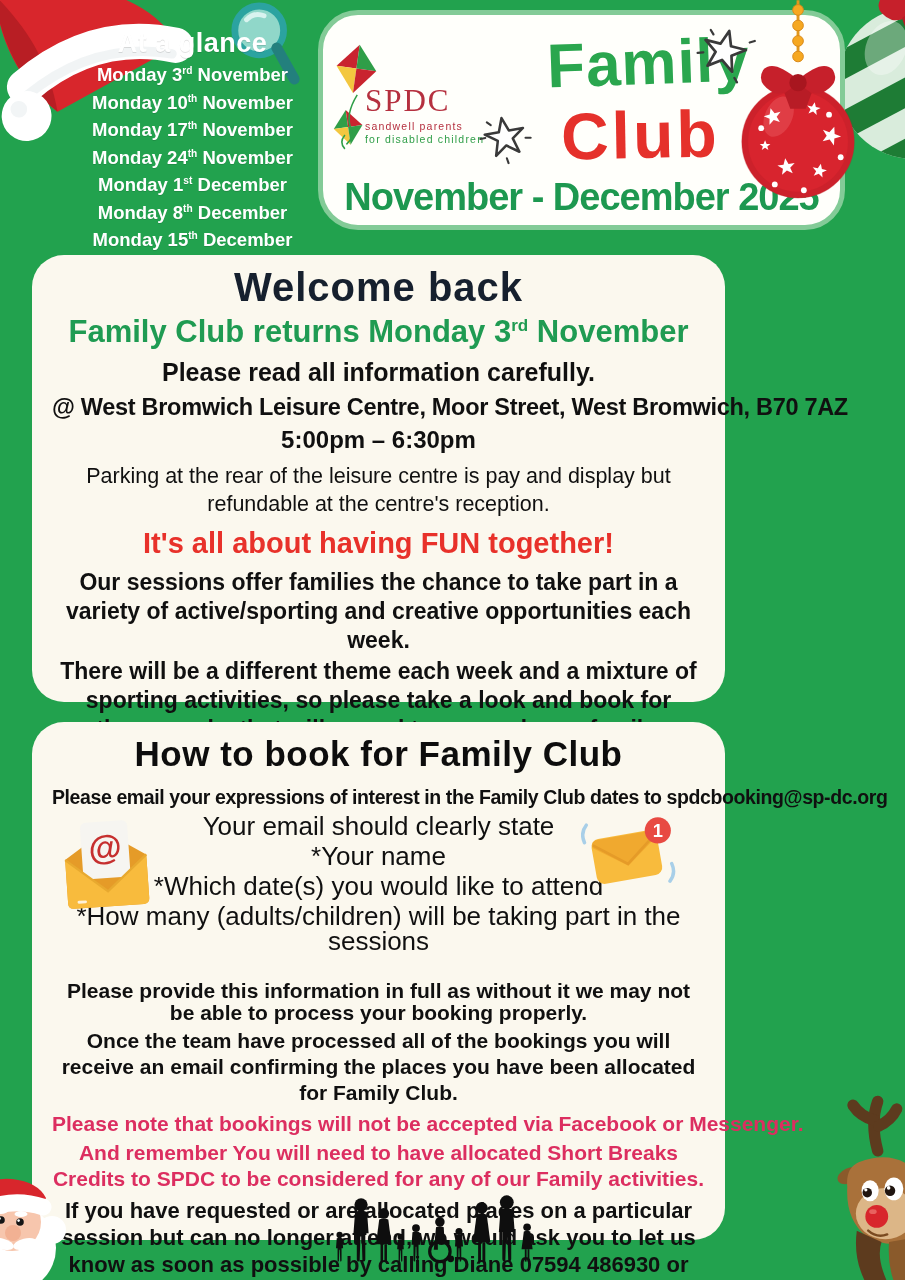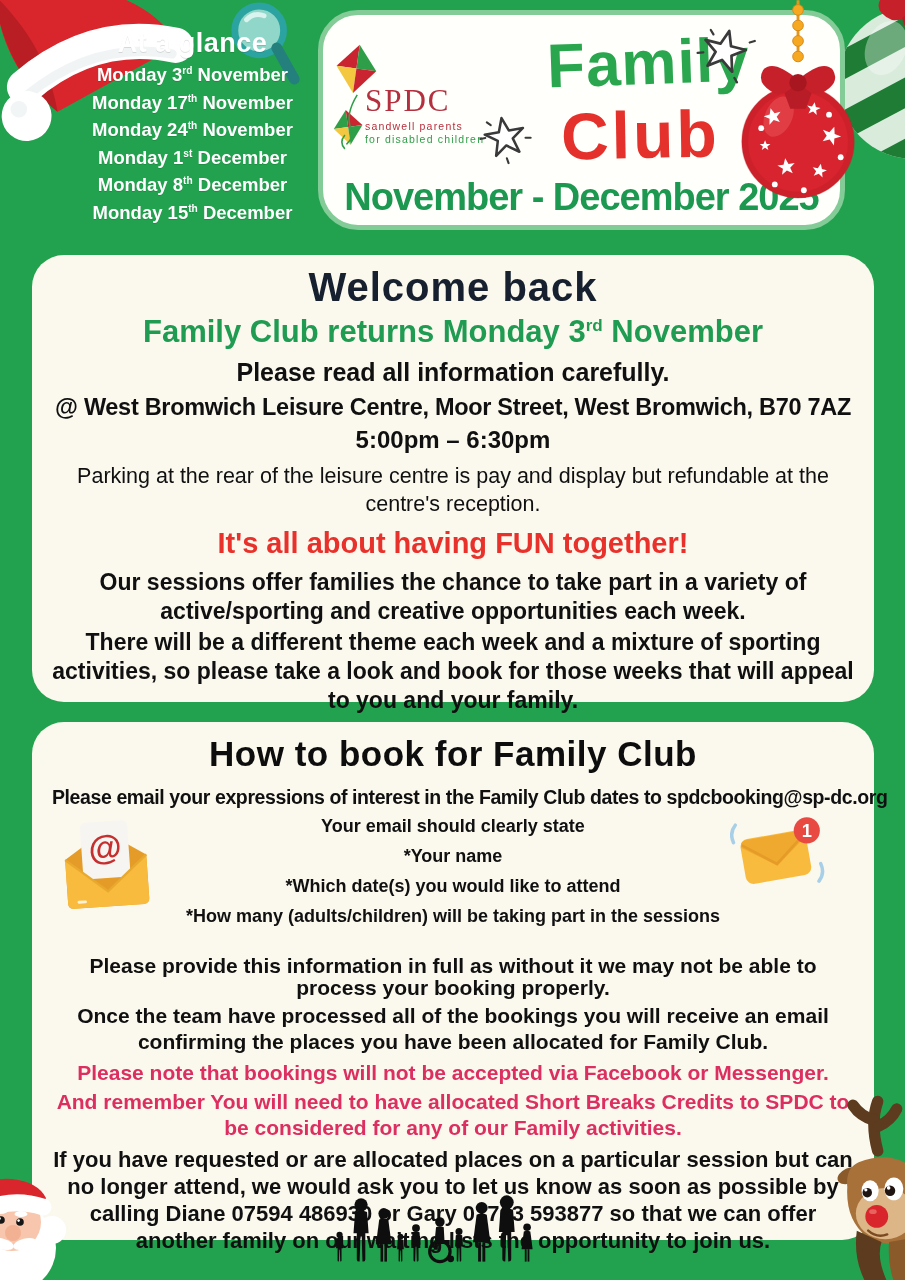--- a/index.html
+++ b/index.html
@@ -20,37 +20,37 @@
   .logo-text{position:absolute;left:42px;top:70px;text-align:left;line-height:1;}
   .logo-acronym{font-family:Liberation Serif, serif;font-size:31px;color:#b5303f;letter-spacing:2px;}
   .logo-tag1{font-size:10.5px;color:#b5303f;letter-spacing:1.2px;margin-top:5px;}
   .logo-tag2{font-size:10.5px;color:#2f9e48;letter-spacing:1.2px;margin-top:2px;}
   .title-family{position:absolute;left:224px;top:12px;font-size:62px;font-weight:800;color:#2aa64e;letter-spacing:1px;transform:rotate(-2deg);}
   .title-club{position:absolute;left:238px;top:82px;font-size:66px;font-weight:800;color:#e5312b;letter-spacing:3px;transform:rotate(-1deg);}
   .star1{position:absolute;left:372px;top:8px;width:58px;height:58px;transform:rotate(14deg);}
   .star2{position:absolute;left:155px;top:96px;width:54px;height:54px;transform:rotate(-10deg);}
   .date-range{position:absolute;left:0;right:0;bottom:6px;text-align:center;font-size:38px;font-weight:800;color:#1d9850;letter-spacing:-1px;}
   
-  .card{position:absolute;left:32px;width:842px;background:#fbf8ee;border-radius:32px;z-index:2;box-sizing:border-box;text-align:center;color:#101010;}
+  .card{position:absolute;left:32px;width:693px;background:#fbf8ee;border-radius:32px;z-index:2;box-sizing:border-box;text-align:center;color:#101010;}
   .card1{top:255px;height:447px;padding:10px 20px 0;}
   .card2{top:722px;height:518px;padding:12px 20px 0;}
   .card p,.card h1,.card h2{margin:0;}
   .t-welcome{font-size:40px;font-weight:800;color:#16202e;letter-spacing:1px;}
   .t-green{font-size:31px;font-weight:800;color:#1f9b52;margin-top:4px!important;}
   .t-b25{font-size:25px;font-weight:700;margin-top:8px!important;}
   .t-b23nw{font-size:23.5px;font-weight:700;letter-spacing:-.3px;white-space:nowrap;margin-top:7px!important;}
   .t-b24{font-size:24px;font-weight:700;margin-top:5px!important;}
   .t-r22{font-size:21.5px;font-weight:400;line-height:28px;max-width:805px;margin:8px auto 0!important;}
   .t-r22b{font-size:21.5px;font-weight:500;line-height:28px;margin:2px auto 0!important;}
   .t-fun{font-size:29px;font-weight:800;color:#e8312a;margin-top:9px!important;}
   .t-b23{font-size:23px;font-weight:700;line-height:29px;max-width:810px;margin:8px auto 0!important;}
   .t-b23b{font-size:23px;font-weight:700;line-height:29px;max-width:810px;margin:2px auto 0!important;}
   .t-howto{font-size:35px;font-weight:800;color:#0d0d0d;letter-spacing:.5px;}
   .t-fit{font-size:19.5px;font-weight:700;letter-spacing:-.4px;white-space:nowrap;margin-top:12px!important;}
-  .t-b21{font-size:18px;font-weight:700;line-height:25px;margin-top:5px!important;}
+  .t-b21{font-size:26px;font-weight:400;line-height:25px;margin-top:5px!important;}
   .t-info{font-size:21px;font-weight:700;line-height:22px;max-width:815px;margin:26px auto 0!important;}
   .t-info2{font-size:21px;font-weight:700;line-height:26px;max-width:790px;margin:4px auto 0!important;}
   .t-pink1{font-size:21px;font-weight:700;line-height:26px;color:#dc2e60;margin-top:5px!important;white-space:nowrap;}
   .t-pink2{font-size:21px;font-weight:700;line-height:26px;color:#dc2e60;max-width:810px;margin:3px auto 0!important;}
   .t-cancel{font-size:22px;font-weight:700;line-height:27px;max-width:835px;margin:5px auto 0!important;}
   
   .env-left{position:absolute;left:22px;top:88px;width:104px;height:104px;}
   .env-right{position:absolute;right:48px;top:82px;width:96px;height:100px;}
   
   .santa-hat{position:absolute;left:-8px;top:-14px;width:218px;height:156px;z-index:2;transform:rotate(-4deg);}
@@ -77,20 +77,21 @@
 
   <svg class="magnifier" viewBox="0 0 80 92">
     <circle cx="32" cy="30" r="25" fill="#9adbd4" fill-opacity="0.92" stroke="#2ba3a0" stroke-width="7"></circle>
     <path d="M19 19 q8 -8 18 -4" stroke="#d9f3ef" stroke-width="5" fill="none" stroke-linecap="round"></path>
     <line x1="50" y1="48" x2="68" y2="80" stroke="#23807d" stroke-width="11" stroke-linecap="round"></line>
   </svg>
 
   <div class="glance">
     <div class="glance-title">At a glance</div>
     <div class="glance-date"><span>Monday 3</span><span class="sup">rd</span><span> November</span></div>
+    <div class="glance-date"><span>Monday 10</span><span class="sup">th</span><span> November</span></div>
     <div class="glance-date"><span>Monday 17</span><span class="sup">th</span><span> November</span></div>
     <div class="glance-date"><span>Monday 24</span><span class="sup">th</span><span> November</span></div>
     <div class="glance-date"><span>Monday 1</span><span class="sup">st</span><span> December</span></div>
     <div class="glance-date"><span>Monday 8</span><span class="sup">th</span><span> December</span></div>
     <div class="glance-date"><span>Monday 15</span><span class="sup">th</span><span> December</span></div>
   </div>
 
   <svg class="green-bauble" viewBox="0 0 172 182">
     <defs>
         <clipPath id="gbclip">

